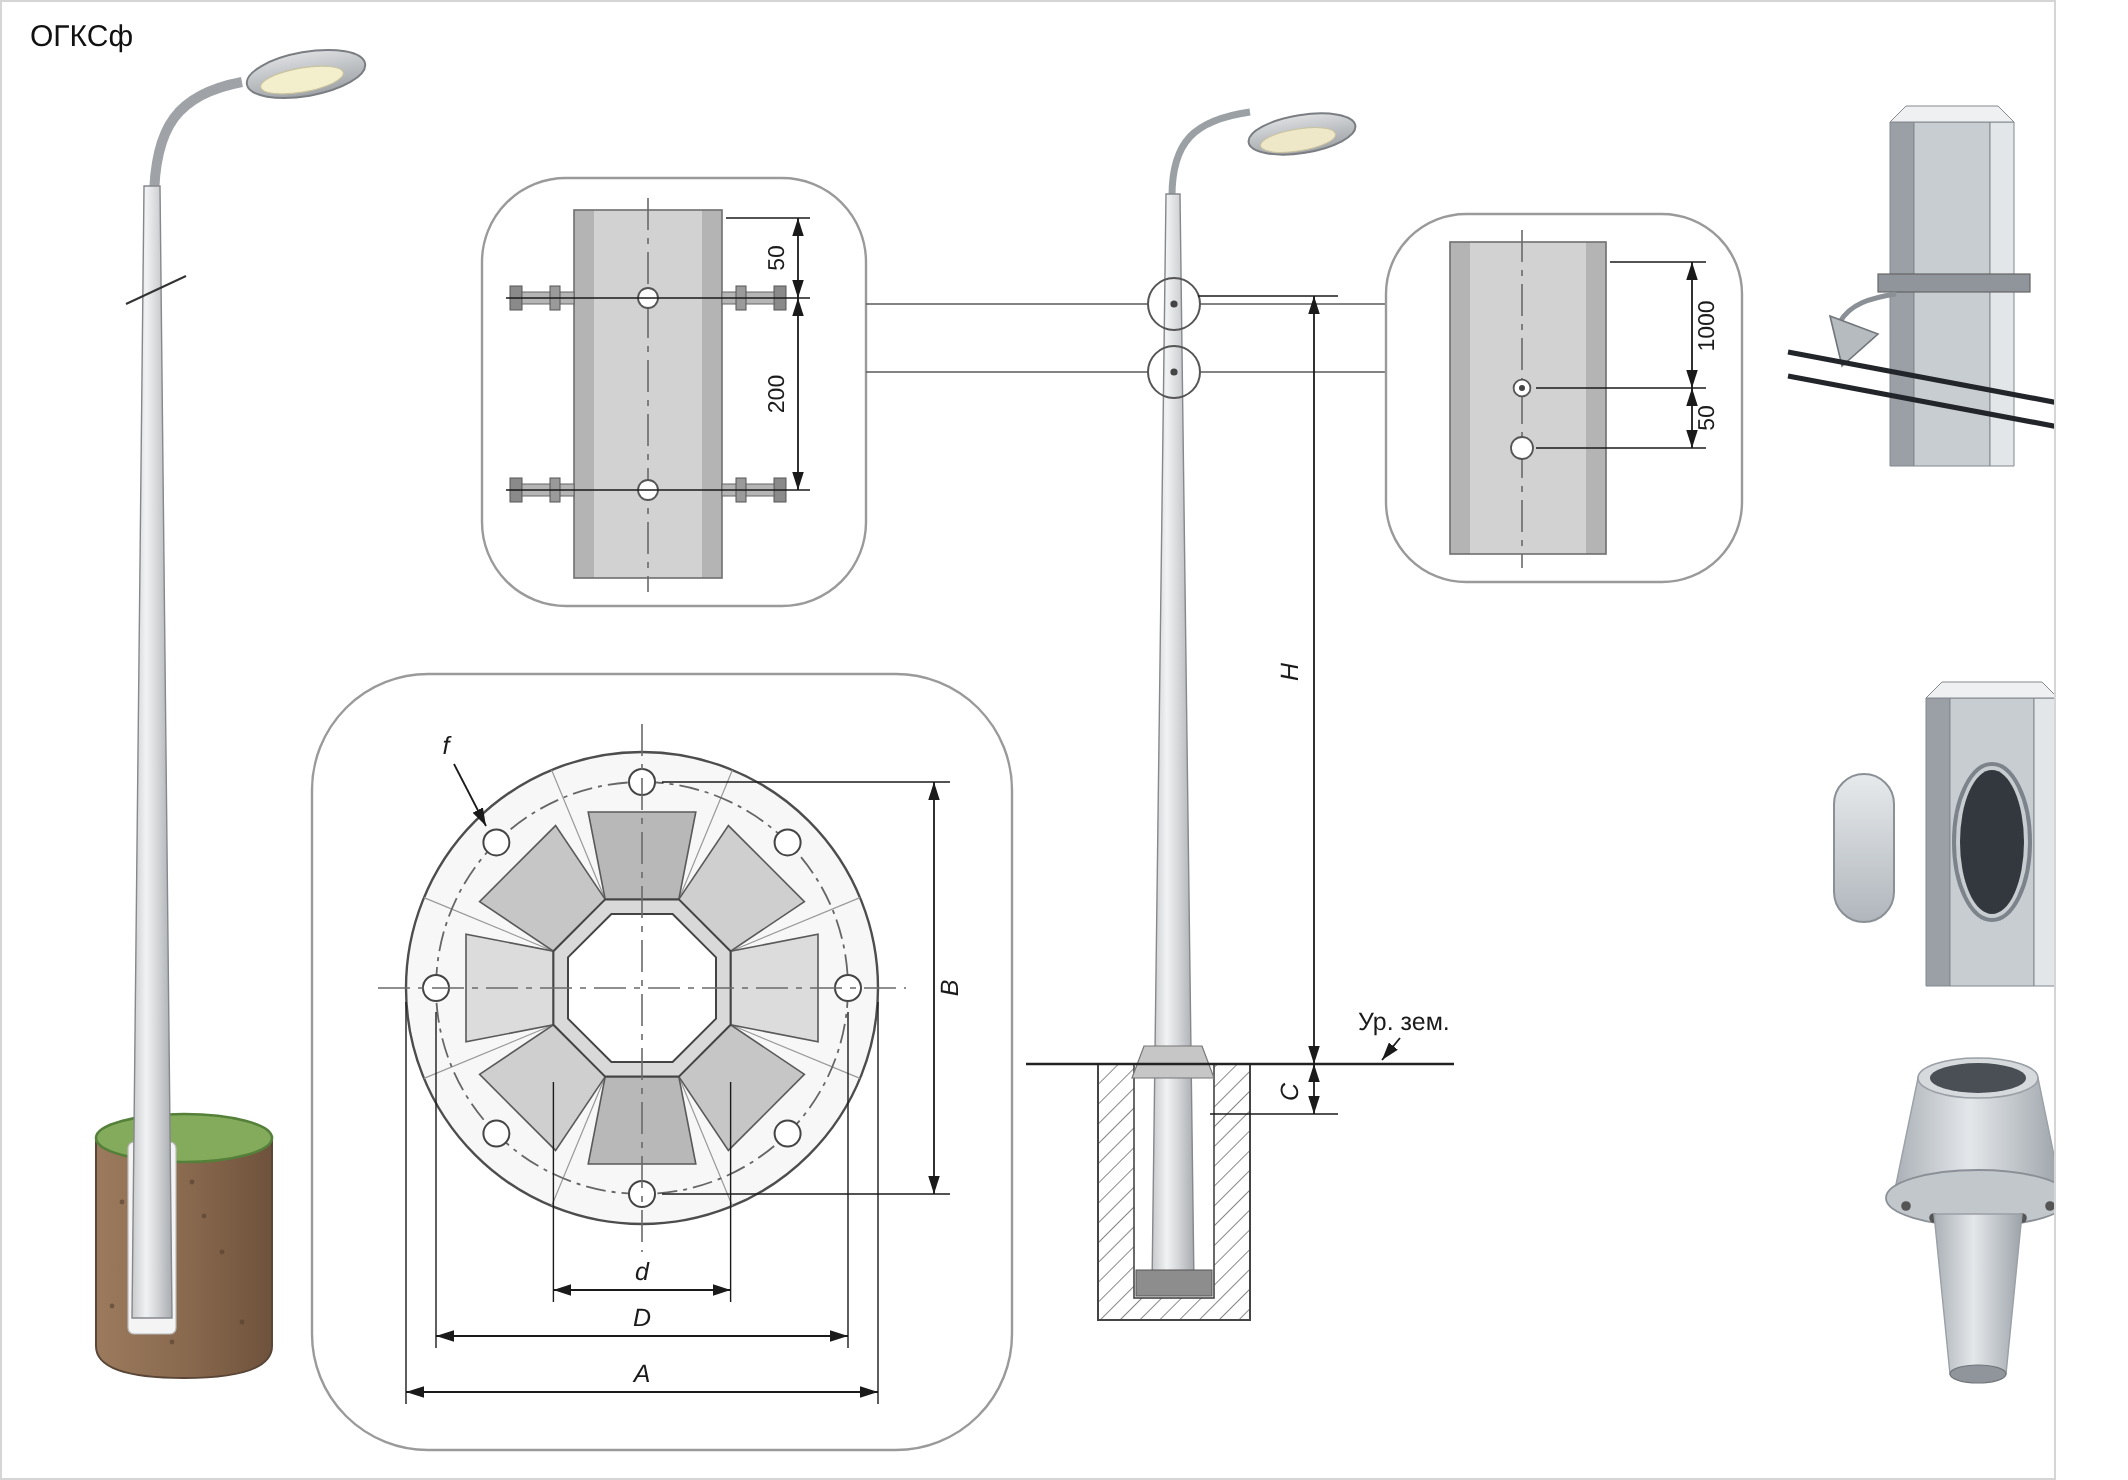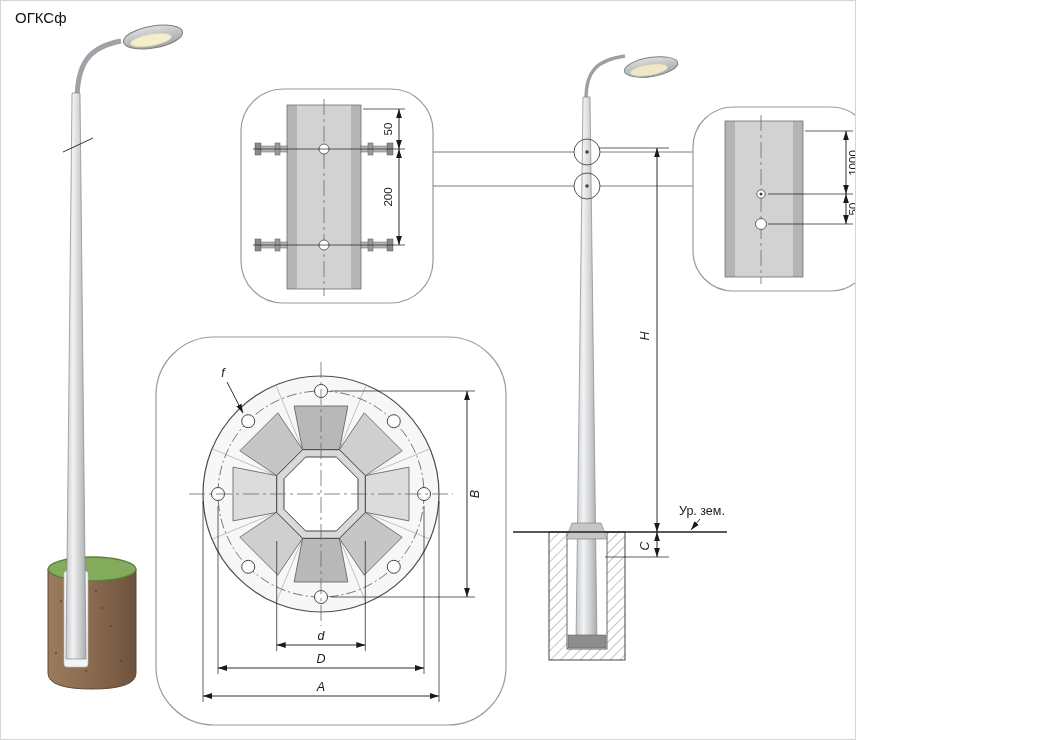--- a/index.html
+++ b/index.html
@@ -1,16 +1,16 @@
 <!DOCTYPE html>
 <html><head>
 <meta charset="utf-8">
 <style>
   html,body{margin:0;padding:0;background:#ffffff;}
-  #page{position:relative;width:856px;height:740px;background:#ffffff;overflow:hidden;
+  #page{position:relative;width:1028px;height:740px;background:#ffffff;overflow:hidden;
         border:1px solid #d5d5d5;box-sizing:border-box;
         font-family:"Liberation Sans", sans-serif;text-align:center;}
   svg{position:absolute;left:0;top:0;}
   text{fill:#1a1a1a;}
   .dimnum{font-size:11.5px;}
   .dimletter{font-size:12.5px;font-style:italic;}
   .titletext{font-size:15px;fill:#111;}
   .groundtext{font-size:12.5px;}
   .dimline{stroke:#1a1a1a;stroke-width:0.9;fill:none;}
   .extline{stroke:#1a1a1a;stroke-width:0.7;fill:none;}

